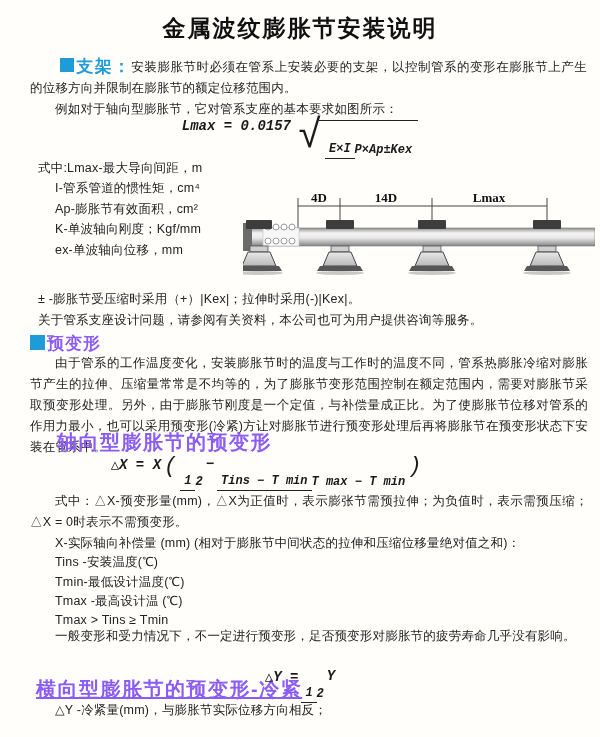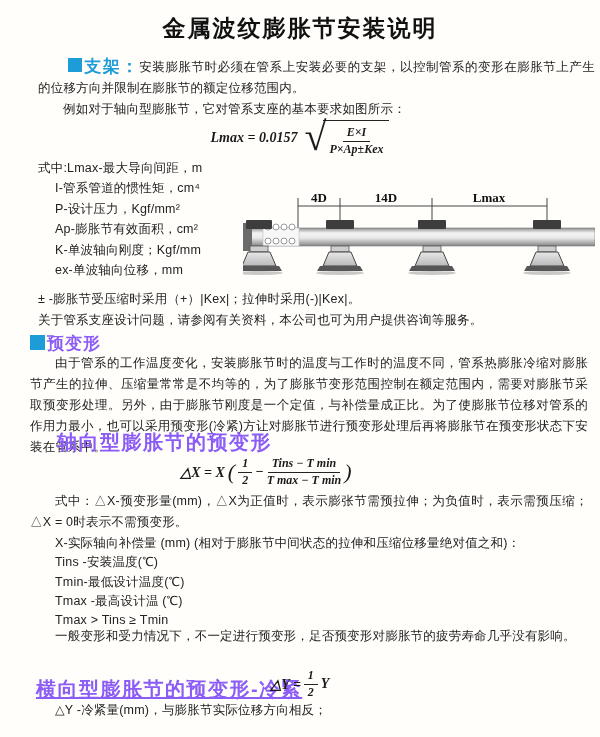--- a/index.html
+++ b/index.html
@@ -26,46 +26,46 @@
   }
   .blue-label {
     color:#1e9cd7; font-weight:bold; font-size:17px;
     letter-spacing:1px; vertical-align:-1px;
   }
   .section-heading { font-size:17px; font-weight:bold; color:#8b5cf6; letter-spacing:1px; }
   .sub-heading { font-size:20px; font-weight:bold; color:#8b5cf6; letter-spacing:1.5px; }
 
   
   .formula {
-    font-family:Liberation Serif, serif;
+    font-family:Liberation Mono, monospace;
     font-style:italic; font-weight:bold;
-    display:flex; align-items:center; justify-content:center;
+    display:flex; align-items:flex-start; justify-content:center;
     font-size:14px; color:#1a1a1a; gap:3px;
   }
-  .frac { display:inline-flex; flex-direction:column; align-items:center;
-          font-size:12px; line-height:1.3; }
+  .frac { display:inline-flex; flex-direction:row; align-items:center;
+          font-size:12px; line-height:1.3;margin-top:18px; }
   .frac .num { border-bottom:1.2px solid #222; padding:0 4px 0px; }
   .frac .den { padding-top:0px; }
   .paren { font-size:22px; font-weight:normal; line-height:1; }
   .sqrt { display:inline-flex; align-items:flex-start; margin-left:4px; }
   .sqrt .rad { font-size:40px; line-height:40px; font-weight:normal; font-style:normal;
                margin-right:-3px; transform:translateY(-1px); }
   .sqrt .radicand { border-top:1.6px solid #222; padding:3px 6px 0 6px; margin-top:2px; }
 
   .def-list div { white-space:nowrap; }
   .def-indent { padding-left:17px; }
   .indent2 { text-indent:2em; }
   .list-col div { white-space:nowrap; }
 </style>
 </head>
 <body>
 
 <div class="abs doc-title">金属波纹膨胀节安装说明</div>
 
-<div class="abs body-text justify" style="top:56px; left:30px; width:557px;margin-left:8px;">
+<div class="abs body-text justify" style="top:56px; left:30px; width:557px;">
   <div style="text-indent:30px;">
     <span class="blue-square"></span><span class="blue-label">支架：</span><span>安装膨胀节时必须在管系上安装必要的支架，以控制管系的变形在膨胀节上产生的位移方向并限制在膨胀节的额定位移范围内。</span>
   </div>
   <div class="indent2">例如对于轴向型膨胀节，它对管系支座的基本要求如图所示：</div>
 </div>
 
 <div class="abs formula" style="top:118px; left:0; width:600px;">
   <span>Lmax = 0.0157</span>
   <span class="sqrt">
     <span class="rad">√</span>
@@ -74,21 +74,20 @@
         <span class="num">E×I</span>
         <span class="den">P×Ap±Kex</span>
       </span>
     </span>
   </span>
 </div>
 
 <div class="abs body-text def-list" style="top:158px; left:38px; line-height:20.4px;">
   <div>式中:Lmax-最大导向间距，m</div>
   <div class="def-indent">I-管系管道的惯性矩，cm⁴</div>
-  <div class="def-indent">P-设计压力，Kgf/mm²</div>
   <div class="def-indent">Ap-膨胀节有效面积，cm²</div>
   <div class="def-indent">K-单波轴向刚度；Kgf/mm</div>
   <div class="def-indent">ex-单波轴向位移，mm</div>
 </div>
 
 <svg class="abs" style="top:190px; left:243px;" width="352" height="102" viewBox="0 0 352 102">
   <defs>
     <linearGradient id="pipeGrad" x1="0" y1="0" x2="0" y2="1">
       <stop offset="0" stop-color="#8f8f8f"></stop>
       <stop offset="0.28" stop-color="#f3f3f3"></stop>

